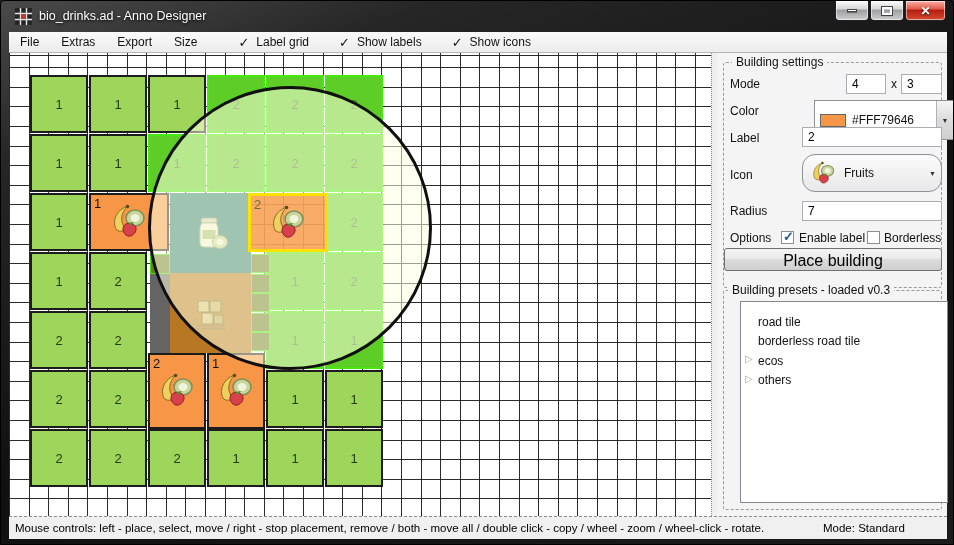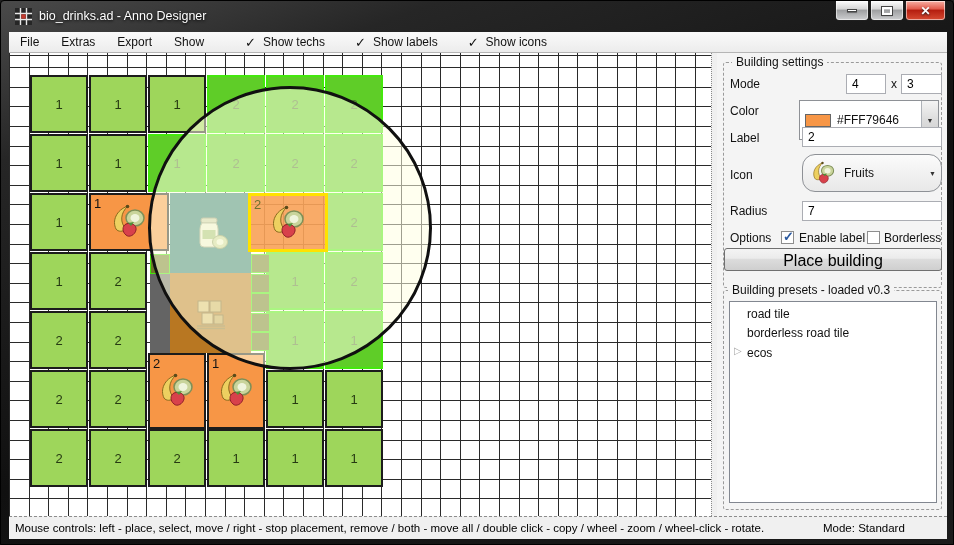--- a/index.html
+++ b/index.html
@@ -51,21 +51,21 @@
   .tbox{ position:absolute; background:#fff; border:1px solid #abadb3; padding:1px 5px; font-size:12px; }
   .combo{ position:absolute; background:#fff; border:1px solid #8e9196; display:flex; align-items:center; }
   .combo .arrowbtn{ position:absolute; right:0; top:0; bottom:0; width:17px; border-left:1px solid #aeb2b8;
      background:linear-gradient(#f4f4f4,#dcdcdc 50%,#cfcfcf); display:flex; align-items:center; justify-content:center; }
   .arrowbtn::before{ content:"\25BC"; font-size:7px; color:#333; }
   .swatch{ width:26px; height:13px; border:1px solid #666; margin:0 6px 0 5px; }
   .cb{ position:relative; width:13px; height:13px; background:#fff; border:1px solid #8e8e8e; display:inline-block; }
   .cb.checked::after{ content:"\2713"; position:absolute; left:1px; top:-3px; color:#2c5aa0; font-weight:bold; font-size:13px; }
   .aero-btn{ position:absolute; border:1px solid #707070; border-radius:3px; text-align:center;
      background:linear-gradient(#f4f4f4,#ebebeb 45%,#dddddd 46%,#cfcfcf); padding:3px 0; cursor:default; }
-  .listbox{ position:absolute; left:5px; top:10px; width:208px; height:202px; background:#fff; border:1px solid #828790; padding-top:2px; overflow:hidden; }
+  .listbox{ position:absolute; left:16px; top:10px; width:208px; height:202px; background:#fff; border:1px solid #828790; padding-top:10px; overflow:hidden; }
   .tree-item{ position:relative; height:19.5px; display:flex; align-items:center; padding-left:17px; cursor:default; }
   .expander{ position:absolute; left:4px; top:2px; color:#a8a8a8; font-size:10px; }
   .expander::before{ content:"\25B7"; }
   
   .statusbar{ position:absolute; left:8px; top:515px; width:938px; height:23px; background:#f0f0f0;
      border-top:1px dashed #8c8c8c; font-size:11.5px; color:#000; }
   .status-text{ position:absolute; left:6px; top:5px; }
   .status-mode{ position:absolute; left:814px; top:5px; }
 </style>
 </head>
@@ -104,25 +104,25 @@
     <div class="menu-item">
         <span>File</span>
       </div>
     <div class="menu-item">
         <span>Extras</span>
       </div>
     <div class="menu-item">
         <span>Export</span>
       </div>
     <div class="menu-item">
-        <span>Show</span>
+        <span>Size</span>
       </div>
     <div class="menu-toggle">
       <span class="mcheck checked"></span>
-      <span>Show techs</span>
+      <span>Label grid</span>
     </div>
     <div class="menu-toggle">
       <span class="mcheck checked"></span>
       <span>Show labels</span>
     </div>
     <div class="menu-toggle">
       <span class="mcheck checked"></span>
       <span>Show icons</span>
     </div>
   </div>
@@ -304,21 +304,21 @@
 
     <div class="groupbox gb1">
       <span class="gb-legend">Building settings</span>
 
       <span class="flabel" style="left:6px;top:14px">Mode</span>
       <input class="tbox" style="left: 122px; top: 11px; width: 40px; height: 20px;" value="4">
       <span class="flabel" style="left:167px;top:14px">x</span>
       <input class="tbox" style="left: 177px; top: 11px; width: 41px; height: 20px;" value="3">
 
       <span class="flabel" style="left:6px;top:41px">Color</span>
-      <div class="combo" style="left:75px;top:37px;width:140px;height:40px">
+      <div class="combo" style="left:90px;top:37px;width:140px;height:40px">
         <span class="swatch" style="background: rgb(247, 150, 70);"></span>
         <span>#FFF79646</span>
         <span class="arrowbtn"></span>
       </div>
 
       <span class="flabel" style="left:6px;top:68px">Label</span>
       <input class="tbox" style="left: 78px; top: 64px; width: 140px; height: 20px;" value="2">
 
       <span class="flabel" style="left:6px;top:105px">Icon</span>
       <div class="combo" style="left:78px;top:91px;width:140px;height:38px;border-radius:13px;background:linear-gradient(#fbfbfb,#e8e8e8)">
@@ -352,20 +352,24 @@
         <div class="tree-item">
             <span>road tile</span>
           </div>
         <div class="tree-item">
             <span>borderless road tile</span>
           </div>
         <div class="tree-item">
             <span class="expander"></span>
             <span>ecos</span>
           </div>
+        <div class="tree-item">
+            <span class="expander"></span>
+            <span>others</span>
+          </div>
       </div>
     </div>
   </div>
 
   <div class="statusbar">
     <span class="status-text">Mouse controls: left - place, select, move / right - stop placement, remove / both - move all / double click - copy / wheel - zoom / wheel-click - rotate.</span>
     <span class="status-mode">Mode: Standard</span>
   </div>
 
 </div>

